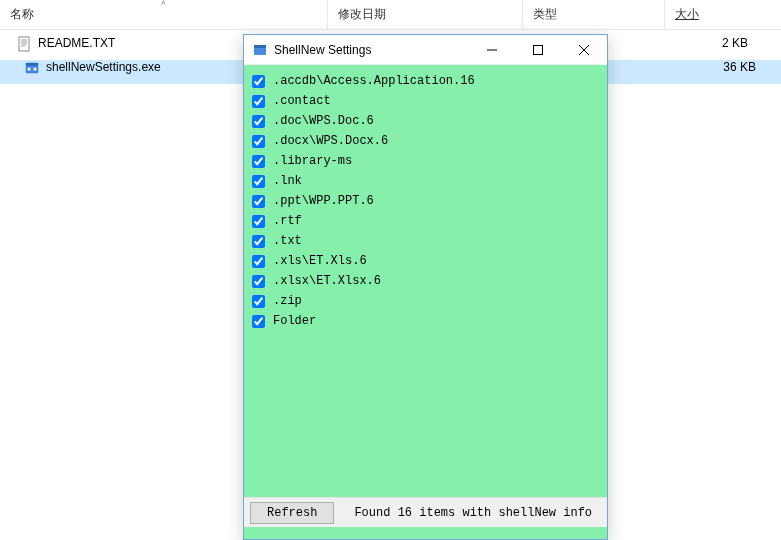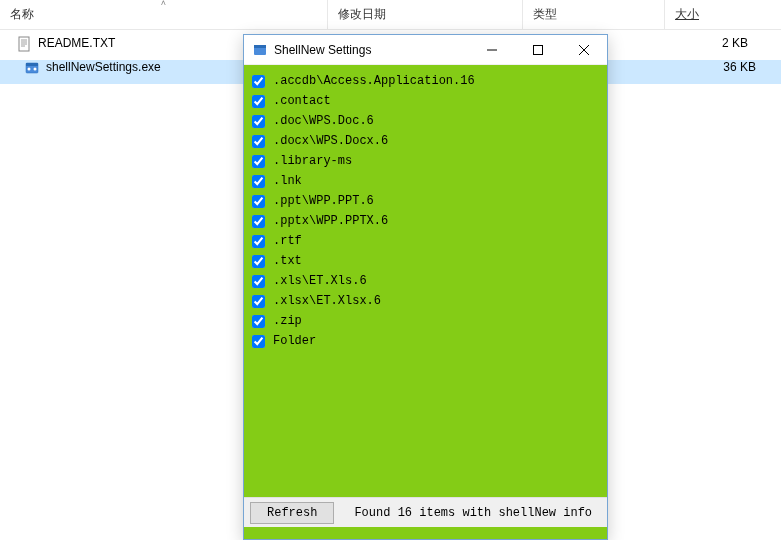--- a/index.html
+++ b/index.html
@@ -88,21 +88,21 @@
       padding-right: 16px;
     }
     
     
     .shellnew-window {
       position: absolute;
       left: 243px;
       top: 34px;
       width: 365px;
       height: 506px;
-      background: #84cc16;
+      background: #86efac;
       border: 1px solid #76a5d4;
       box-shadow: 0 4px 16px rgba(0,0,0,0.2);
     }
     .titlebar {
       height: 30px;
       display: flex;
       align-items: center;
       background: #fff;
       border-bottom: 1px solid #f0f0f0;
       padding-left: 8px;
@@ -283,24 +283,20 @@
       <div class="check-item">
         <input type="checkbox" checked="" style="">
         <span class="check-label">.lnk</span>
       </div>
       <div class="check-item">
         <input type="checkbox" checked="" style="">
         <span class="check-label">.ppt\WPP.PPT.6</span>
       </div>
       <div class="check-item">
         <input type="checkbox" checked="" style="">
-        <span class="check-label">.pptx\WPP.PPTX.6</span>
-      </div>
-      <div class="check-item">
-        <input type="checkbox" checked="" style="">
         <span class="check-label">.rtf</span>
       </div>
       <div class="check-item">
         <input type="checkbox" checked="" style="">
         <span class="check-label">.txt</span>
       </div>
       <div class="check-item">
         <input type="checkbox" checked="" style="">
         <span class="check-label">.xls\ET.Xls.6</span>
       </div>

